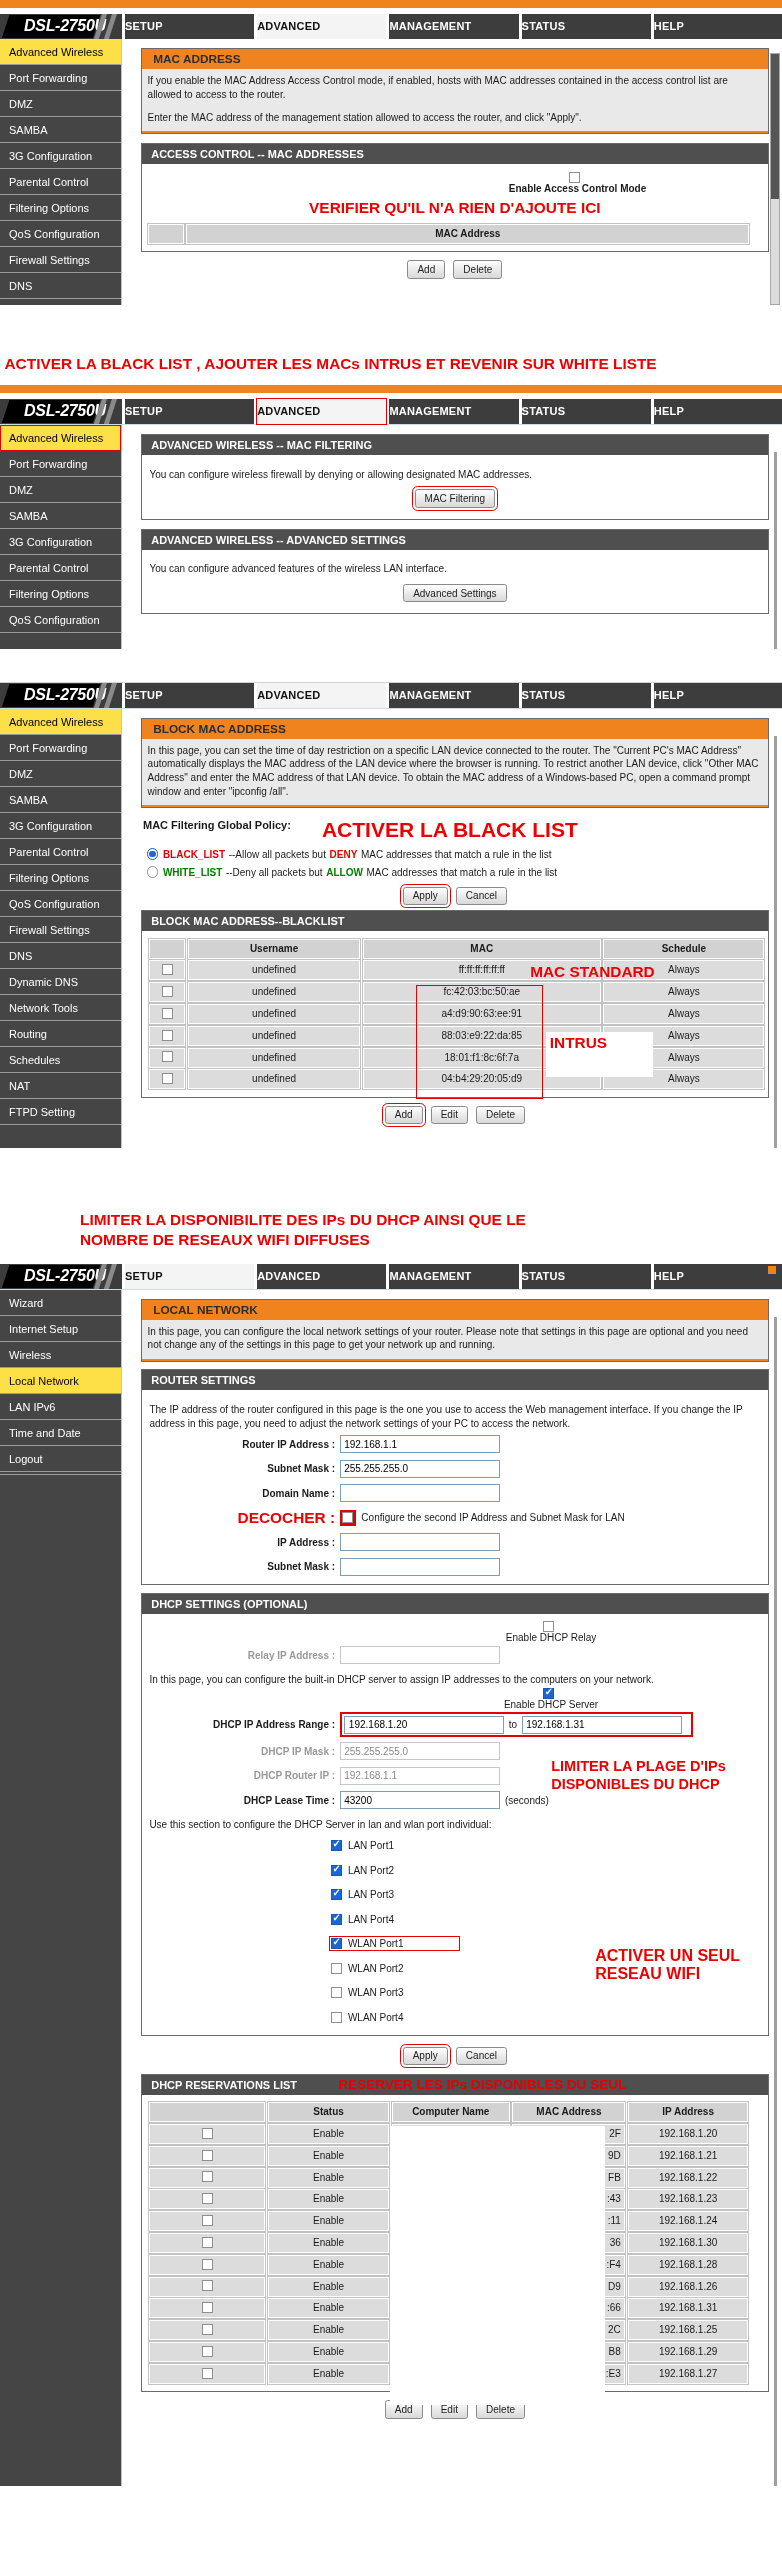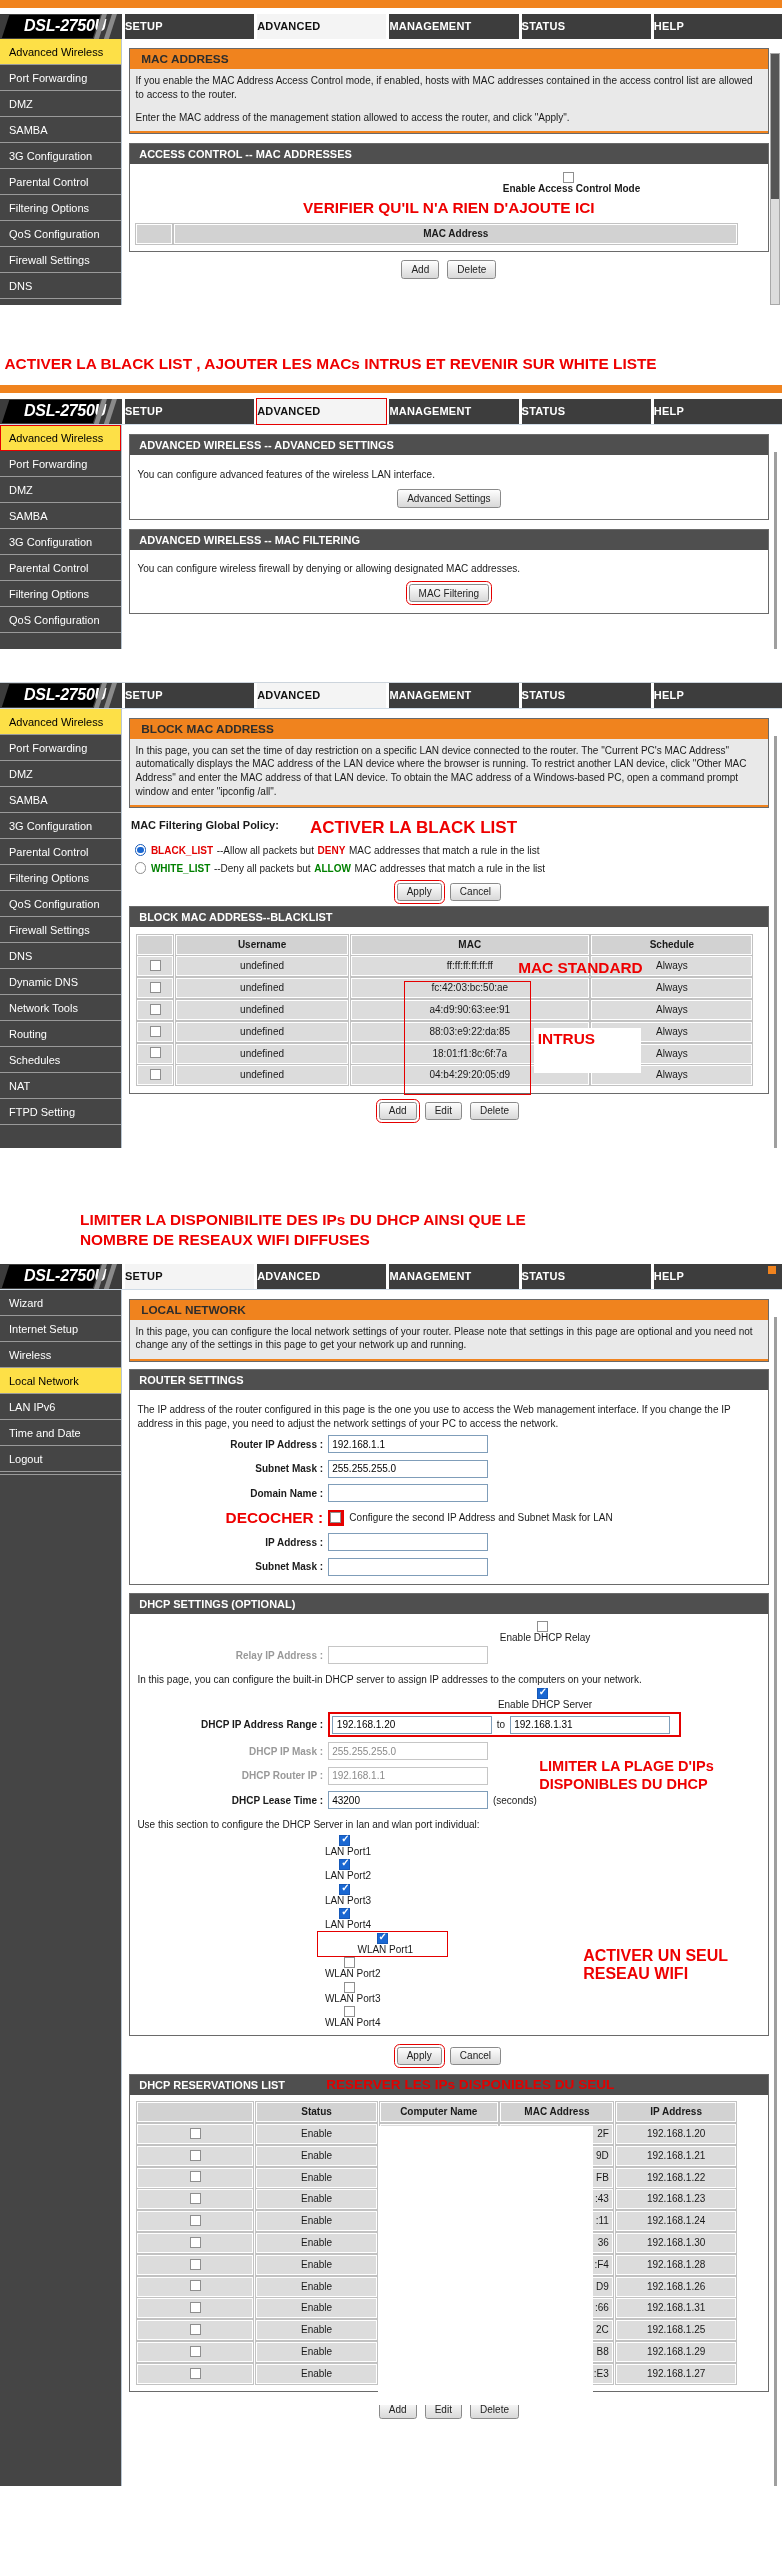--- a/index.html
+++ b/index.html
@@ -36,21 +36,21 @@
 
   
   .sidebar { width:122px; flex:none; background:#454545; border-right:1.8px solid #b9c6d2; }
   .snav { height:26px; line-height:26px; padding-left:9px; color:#fff; font-size:11px;
           background:#454545; border-bottom:1.8px solid #9a9a9a; white-space:nowrap; overflow:hidden; }
   .snav.active { background:#fde047; color:#000; }
   .snav.hl { outline:1.8px solid #e50000; outline-offset:-1.8px; }
   .sdivider { height:3.6px; border-bottom:1.8px solid #9a9a9a; }
 
   
-  .content { flex:1; padding:0 14.5px 0 7.2px; position:relative; overflow:hidden; }
+  .content { flex:1; padding:0 14.5px 0 7.2px; position:relative; overflow:hidden;margin-left:12px; }
   .obox { border:0.9px solid #6a6a6a; margin-top:9px; }
   .obar { background:#F0831E; color:#2d2d2d; font-weight:bold; font-size:11.8px; height:20px;
           line-height:20px; padding-left:11px; }
   .desc { background:#e9e9e9; padding:5.4px 9px 7.2px 5.4px; border-bottom:2.7px solid #F0831E; line-height:13.6px; }
   .gbox { border:0.9px solid #6a6a6a; margin-top:9px; background:#fff; position:relative; }
   .gbar { background:#4f4f4f; color:#fff; font-weight:bold; font-size:11px; height:20px;
           line-height:20px; padding-left:9px; }
 
   .btnrow { text-align:center; margin:8.2px 0 5.4px 0; }
   .btn { display:inline-block; border:0.9px solid #8a8a8a; border-radius:2.7px;
@@ -80,21 +80,21 @@
   .cblabel { margin-left:5.4px; font-weight:bold; }
   .cblabel.plain { font-weight:normal; }
 
   
   .ann { color:#ee0000; font-weight:bold; }
   .banner { position:absolute; left:0; color:#ee0000; font-weight:bold; font-size:16.3px; white-space:nowrap; }
   #banner1 { top:355px; left:4.5px; font-size:15.4px; }
   #banner2 { top:1210px; left:80px; line-height:20px; font-size:15.4px; white-space:normal; width:507px; }
   .redfill { display:inline-flex; background:#e50000; padding:2.7px; }
   .redwrap { display:inline-flex; align-items:center; border:2.7px solid #e50000; padding:1.8px 9px 1.8px 2.7px; }
-  .portwrap { display:inline-flex; align-items:center;flex-direction:column; }
+  .portwrap { display:inline-flex; align-items:center; }
   .portwrap.hl { outline:1.8px solid #e50000; outline-offset:1.8px; min-width:127px; }
   .portrow { display:flex; align-items:center; height:24.5px; margin-left:183px; }
   .plabel { margin-left:6.3px; }
 
   
   .tbl { margin:7.2px; }
   .trow { display:flex; margin-bottom:1.8px; }
   .tcell { background:#dcdcdc; border:0.9px solid #fff; outline:0.9px solid #c2c2c2; margin-right:2.7px;
            text-align:center; font-size:10px; height:20px; line-height:18px; flex:none; }
   .thead .tcell { background:#d2d2d2; font-weight:bold; }
@@ -115,21 +115,21 @@
   .gbar .ann-inline { margin-left:38px; font-size:13.6px; color:#e20000; }
 
   
   .scroll1 { position:absolute; right:2.7px; top:14.5px; bottom:0; width:10px; background:#dcdcdc; border:0.9px solid #a8a8a8; }
   .scroll1::after { content:""; position:absolute; left:0; right:0; top:0; height:58%; background:#555; }
   .edge { position:absolute; right:6.3px; top:27px; bottom:0; width:2.7px; background:#9f9f9f; }
   .osq { position:absolute; right:7.2px; top:1.8px; width:8.2px; height:8.2px; background:#F0831E; }
 
   .ptext { margin:5.4px 0 1.8px 1.8px; line-height:13.6px; }
   .policyrow { display:flex; align-items:flex-start; margin:11px 0 3.6px 1.8px; }
-  .policyrow .ann { font-size:17px; margin-left:31px; margin-top:-1.8px; }
+  .policyrow .ann { font-size:21px; margin-left:31px; margin-top:-1.8px; }
   .radiorow { display:flex; align-items:center; height:18px; margin-left:5.4px; white-space:nowrap; }
   .radiorow .rname { font-weight:bold; margin:0 3.6px 0 4.5px; }
   .red { color:#e20000; } .green { color:#008000; font-weight:bold; }
   .rkey { font-weight:bold; margin:0 3.6px; }
   #p1-note { font-size:15.4px; text-align:center; margin:5.4px 0 7.2px 0; }
   .boxpad { padding:7.2px 5.4px 5.4px 5.4px; }
 </style>
 </head>
 <body>
 
@@ -219,31 +219,31 @@
           <div class="snav">Port Forwarding</div>
           <div class="snav">DMZ</div>
           <div class="snav">SAMBA</div>
           <div class="snav">3G Configuration</div>
           <div class="snav">Parental Control</div>
           <div class="snav">Filtering Options</div>
           <div class="snav">QoS Configuration</div>
       </div>
       <div class="content">
         <div class="gbox">
+          <div class="gbar">ADVANCED WIRELESS -- MAC FILTERING</div>
+          <div class="boxpad">
+            <p class="ptext">You can configure wireless firewall by denying or allowing designated MAC addresses.</p>
+            <div class="btnrow"><span class="btn hl">MAC Filtering</span></div>
+          </div>
+        </div>
+        <div class="gbox">
           <div class="gbar">ADVANCED WIRELESS -- ADVANCED SETTINGS</div>
           <div class="boxpad">
             <p class="ptext">You can configure advanced features of the wireless LAN interface.</p>
             <div class="btnrow"><span class="btn">Advanced Settings</span></div>
-          </div>
-        </div>
-        <div class="gbox">
-          <div class="gbar">ADVANCED WIRELESS -- MAC FILTERING</div>
-          <div class="boxpad">
-            <p class="ptext">You can configure wireless firewall by denying or allowing designated MAC addresses.</p>
-            <div class="btnrow"><span class="btn hl">MAC Filtering</span></div>
           </div>
         </div>
         <div class="edge"></div>
       </div>
     </div>
   </div>
 
   <div class="panel" id="p3">
     <div class="tabrow">
       <div class="logo">

